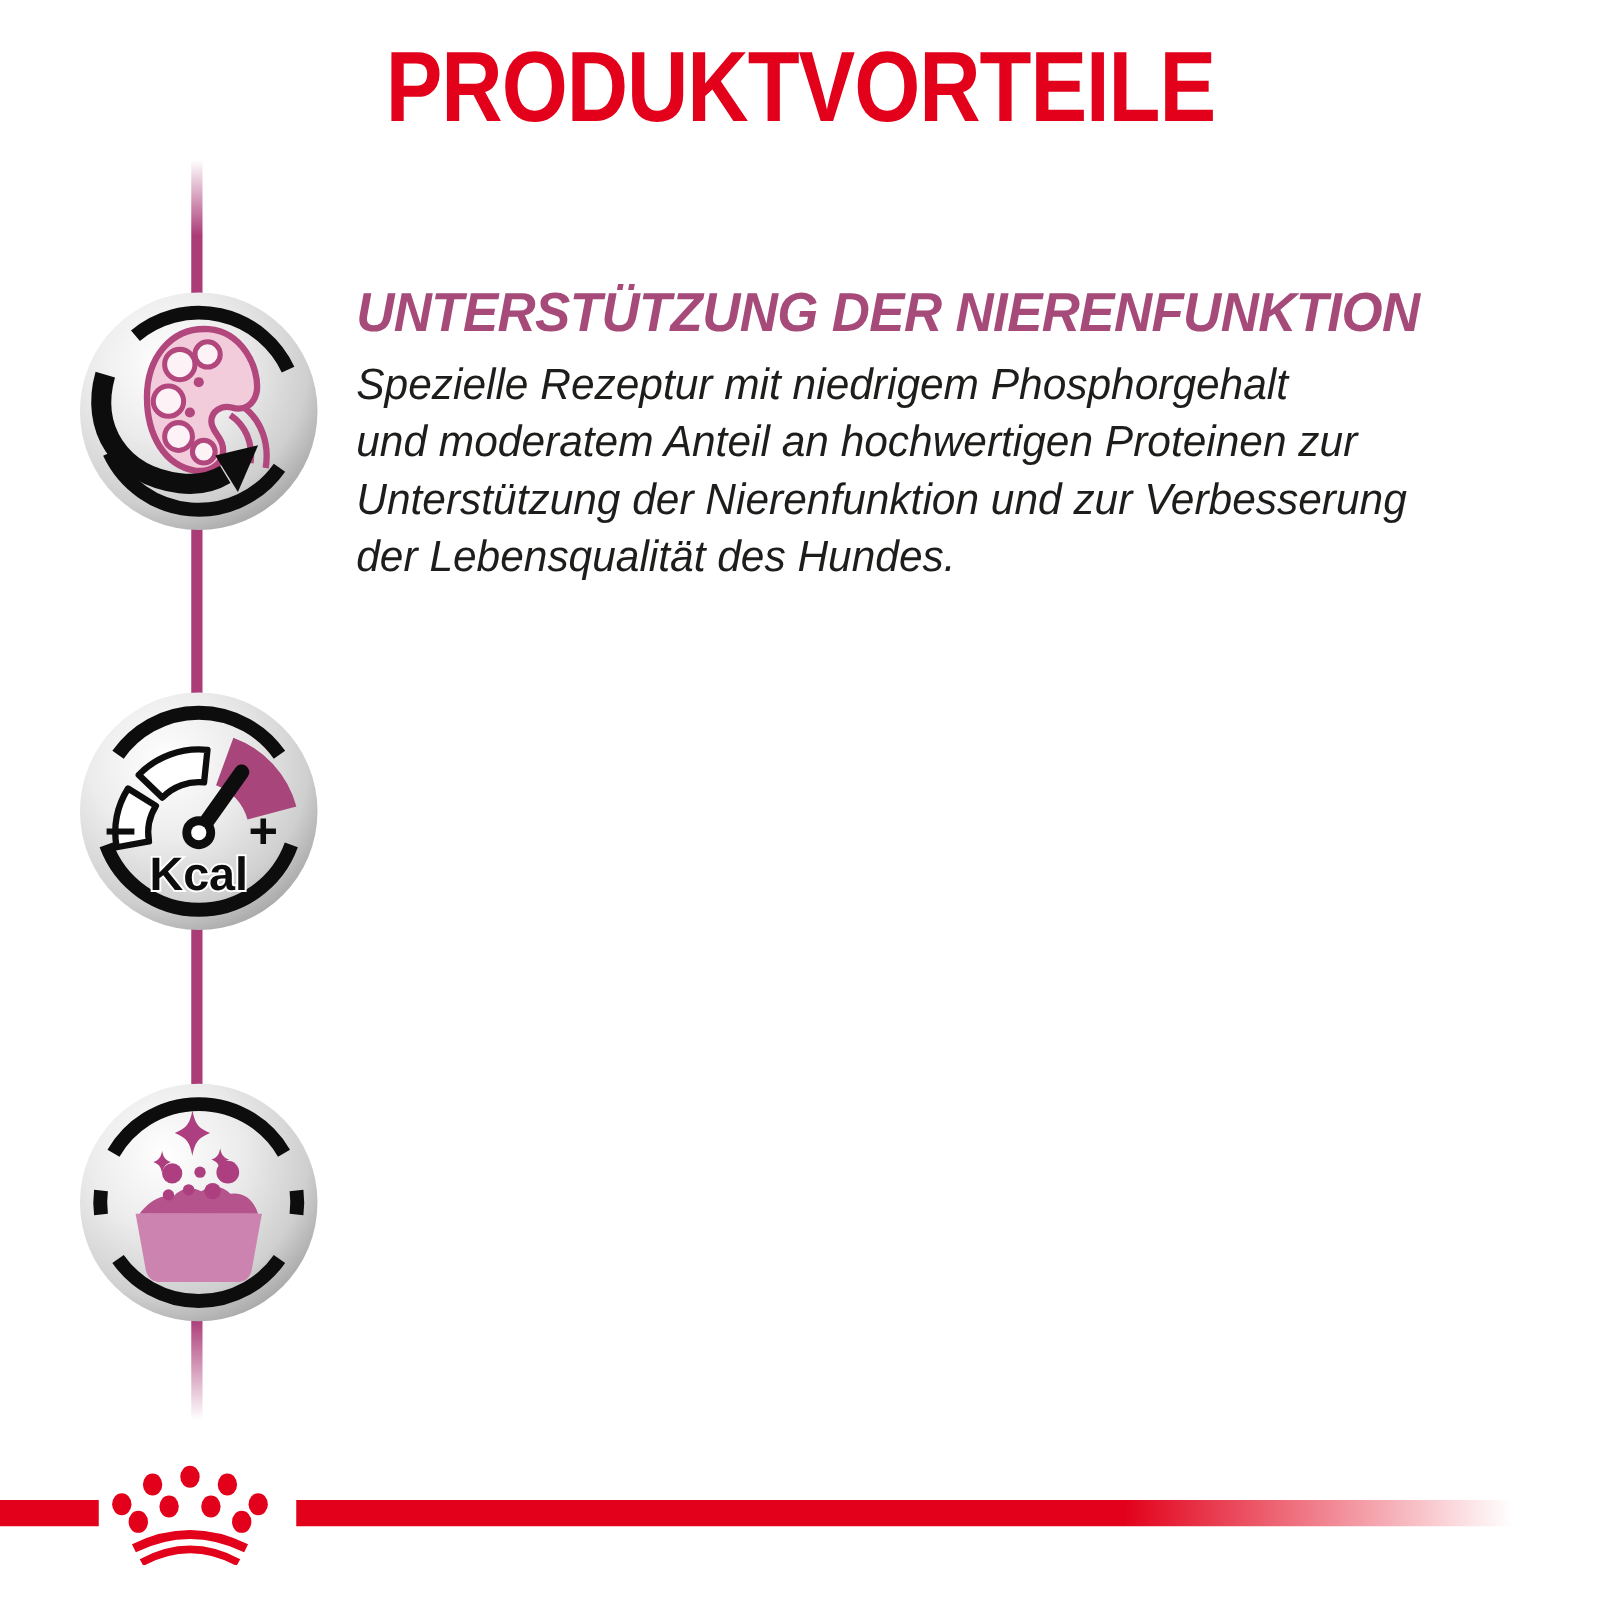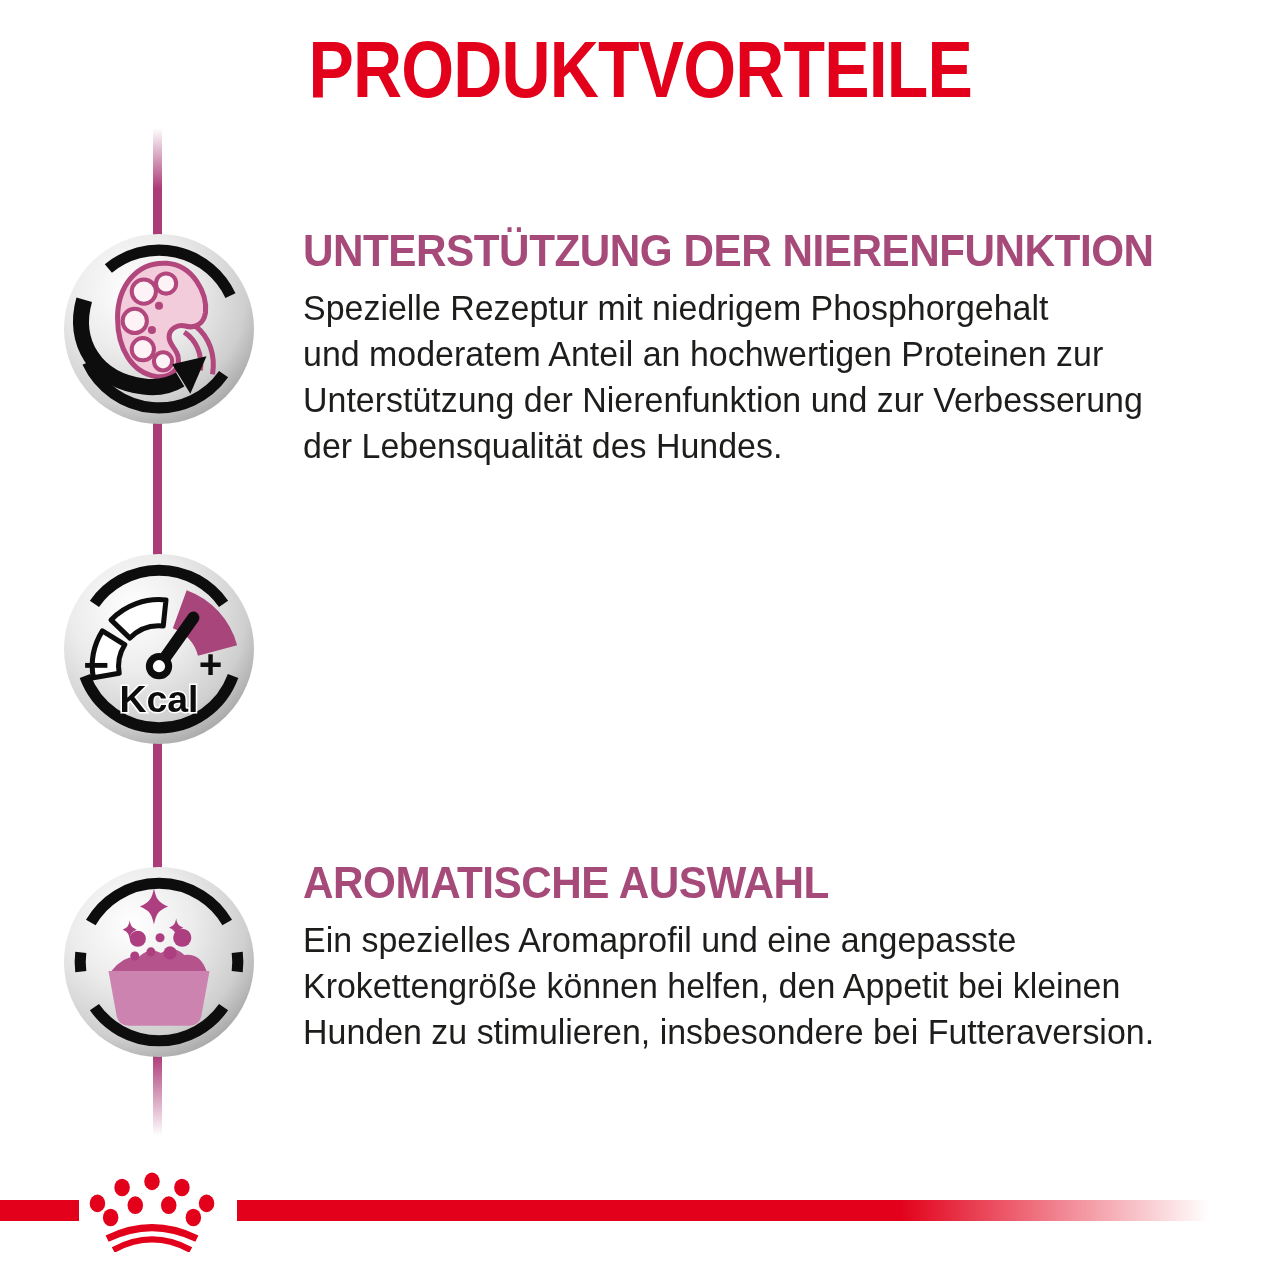--- a/index.html
+++ b/index.html
@@ -12,21 +12,21 @@
   html,body{margin:0;padding:0;background:#fff;}
   .poster{position:relative;width:1280px;height:1280px;background:#ffffff;overflow:hidden;
           font-family:"Liberation Sans",sans-serif;}
   .title{position:absolute;top:30px;left:0;width:1280px;margin:0;text-align:center;
          font-size:80px;line-height:1;font-weight:bold;color:var(--red);}
   .title .condense{display:inline-block;transform:scaleX(.85);transform-origin:50% 50%;letter-spacing:-1px;}
   .vline{position:absolute;left:153px;top:128px;width:9px;height:1008px;
          background:linear-gradient(180deg,rgba(172,60,120,0) 0%,var(--accent) 6%,var(--accent) 92%,rgba(172,60,120,0) 100%);}
   .benefit-icon{position:absolute;left:63px;width:192px;height:192px;}
   .icon-1{top:233px}.icon-2{top:553px}.icon-3{top:866px}
-  .benefit-text{position:absolute;left:303px;width:975px;}
+  .benefit-text{position:absolute;left:285px;width:975px;font-style:italic;}
   .text-1{top:226px}.text-2{top:544px}.text-3{top:858px}
   .benefit-text h2{margin:0 0 10px 0;font-size:44px;line-height:1.12;font-weight:bold;
          color:var(--heading);letter-spacing:-0.5px;white-space:nowrap;
          transform:scaleX(.96);transform-origin:0 0;}
   .benefit-text p{margin:0;font-size:35px;line-height:46px;color:var(--text);
          white-space:pre-line;transform:scaleX(.97);transform-origin:0 0;}
   .stripe-left{position:absolute;left:0;top:1200px;width:79px;height:21px;background:var(--red);}
   .stripe-right{position:absolute;left:237px;top:1200px;width:973px;height:21px;
          background:linear-gradient(90deg,var(--red) 0%,var(--red) 68%,rgba(226,0,26,0) 100%);}
   .crown{position:absolute;left:86px;top:1168px;}
@@ -122,26 +122,20 @@
       <path d="M 66 54 C 67 59 68 61 73 63 C 68 65 67 67 66 72 C 65 67 64 65 59 63 C 64 61 65 59 66 54 Z" fill="#ad3f80"></path>
       <path d="M 112 52 C 113 57 114 59 119 61 C 114 63 113 65 112 70 C 111 65 110 63 105 61 C 110 59 111 57 112 52 Z" fill="#ad3f80"></path>
       <circle cx="74" cy="72" r="8" fill="#ad3f80"></circle>
       <circle cx="96" cy="71" r="4.5" fill="#ad3f80"></circle>
       <circle cx="118" cy="71" r="9" fill="#ad3f80"></circle>
       <circle cx="87" cy="85" r="4.5" fill="#ad3f80"></circle>
       <circle cx="106" cy="86" r="6.5" fill="#ad3f80"></circle>
       <circle cx="71" cy="89" r="4.5" fill="#ad3f80"></circle>
     </svg>
   </div>
-  <div class="benefit-text text-3">
-    <h2>AROMATISCHE AUSWAHL</h2>
-    <p>Ein spezielles Aromaprofil und eine angepasste
-Krokettengröße können helfen, den Appetit bei kleinen
-Hunden zu stimulieren, insbesondere bei Futteraversion.</p>
-  </div>
 
   <div class="stripe-left"></div>
   <div class="stripe-right"></div>
   <svg class="crown" viewBox="0 0 150 95" width="132" height="84">
     <ellipse cx="13" cy="40" rx="8.8" ry="10" fill="#e2001a"></ellipse>
     <ellipse cx="41" cy="22" rx="8.8" ry="10" fill="#e2001a"></ellipse>
     <ellipse cx="75" cy="15" rx="8.8" ry="10" fill="#e2001a"></ellipse>
     <ellipse cx="109" cy="22" rx="8.8" ry="10" fill="#e2001a"></ellipse>
     <ellipse cx="137" cy="40" rx="8.8" ry="10" fill="#e2001a"></ellipse>
     <ellipse cx="28" cy="56" rx="8.8" ry="10" fill="#e2001a"></ellipse>

